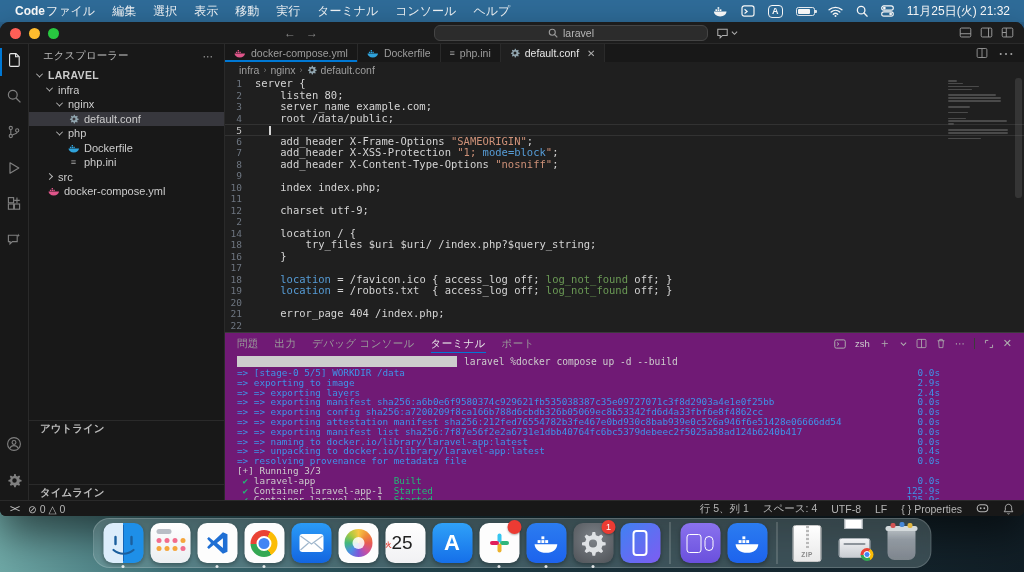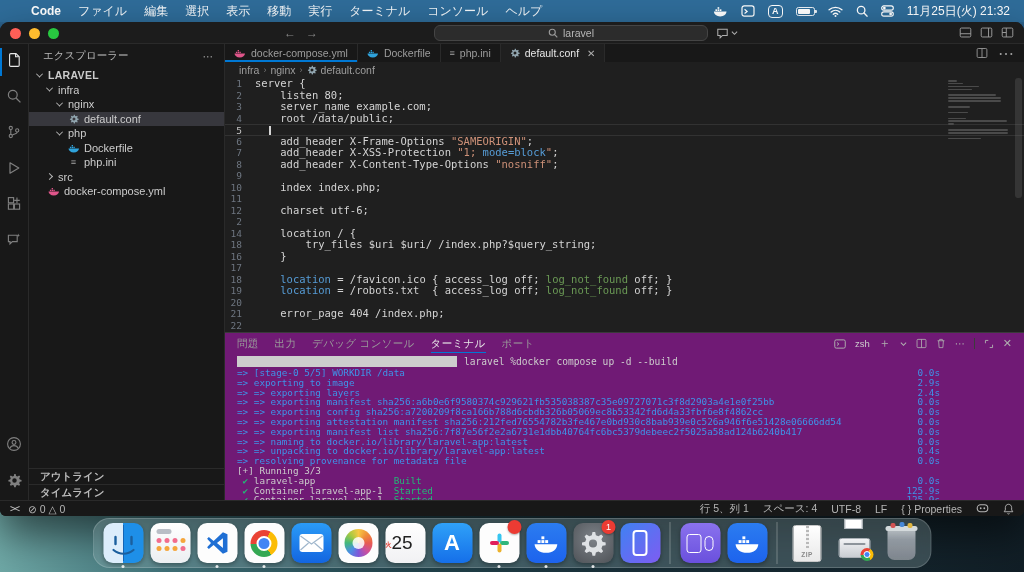--- a/index.html
+++ b/index.html
@@ -5,21 +5,21 @@
   * { margin:0; padding:0; box-sizing:border-box; }
   html,body { width:1024px; height:572px; overflow:hidden; background:#10222b; font-family:"Liberation Sans",sans-serif; }
   .wallpaper { position:absolute; inset:0;
     background:linear-gradient(180deg,#32739f 0%,#2b618b 4%,#1d3f54 10%,#16303c 30%,#18343c 70%,#1a3a42 100%); }
   .desk-bottom { position:absolute; left:0; top:510px; width:1024px; height:62px;
     background:linear-gradient(90deg,#6ea7a5 0%,#3f7077 16%,#22444d 38%,#182d36 62%,#111e26 100%); }
 
   
   .menubar { position:absolute; left:0; top:0; width:1024px; height:22px; background:rgba(47,108,153,.96);
     display:flex; align-items:center; padding:0 14px; color:#fff; font-size:12px; }
-  .mb-left { display:flex; align-items:center; gap:17px; }
+  .mb-left { display:flex; align-items:center; gap:1px; }
   .apple { font-size:13px; line-height:1; }
   .mb-app { font-weight:bold; }
   .mb-item { opacity:.95; }
   .mb-right { margin-left:auto; display:flex; align-items:center; gap:13px; }
   .mb-icon { display:flex; align-items:center; }
   .inputA { border:1.3px solid #fff; border-radius:4px; width:15px; height:13px; font-size:9px; font-weight:bold;
     display:flex; align-items:center; justify-content:center; }
   .battery { width:19px; height:9px; border:1px solid rgba(255,255,255,.9); border-radius:2.5px; position:relative; }
   .battery::after { content:""; position:absolute; left:1px; top:1px; bottom:1px; width:12px; background:#fff; border-radius:1px; }
   .battery::before { content:""; position:absolute; right:-3px; top:2px; width:2px; height:3px; background:rgba(255,255,255,.9); border-radius:0 1px 1px 0; }
@@ -52,21 +52,21 @@
   .sb-more { margin-left:auto; color:#9a9a9a; letter-spacing:1px; }
   .tree-row { height:14.5px; display:flex; align-items:center; font-size:11px; white-space:nowrap; cursor:default; }
   .tree-row.selected { background:#37373d; }
   .tree-row .chev { width:5px; height:5px; border-right:1.2px solid #b6b6b6; border-bottom:1.2px solid #b6b6b6; margin-right:6px; flex:none; }
   .chev.open { transform:rotate(45deg) translate(-1px,-1px); }
   .chev.closed { transform:rotate(-45deg); }
   .tree-row .ficon { width:13px; margin-right:4px; display:flex; justify-content:center; flex:none; font-size:10px; }
   .tree-label { overflow:hidden; }
   .root-label { font-weight:bold; font-size:10.5px; letter-spacing:.3px; }
   .sb-sections { position:absolute; bottom:0; left:0; right:0; }
-  .sb-section { height:16px; border-top:1px solid #2a2a2a; display:flex; align-items:center; font-size:10.5px; font-weight:bold; color:#bcbcbc; padding-left:6px; }
+  .sb-section { height:16px; border-top:1px solid #2a2a2a; display:flex; align-items:center; font-size:10.5px; font-weight:bold; color:#bcbcbc; padding-left:6px;margin-top:48px; }
   .sb-section .chev { margin-right:5px; }
 
   
   .tabsbar { position:absolute; left:225px; top:22px; right:0; height:18px; background:#181818; display:flex; }
   .tab { display:flex; align-items:center; gap:5px; padding:0 9px; font-size:10.5px; color:#9d9d9d; background:#1f1f1f;
     border-right:1px solid #2a2a2a; position:relative; }
   .tab.active { background:#1f1f1f; color:#e8e8e8; }
   .tab:not(.active){ background:#181818; }
   .tab .close { font-size:10px; color:#b0b0b0; margin-left:3px; }
   .tab.accent::after { content:""; position:absolute; left:0; right:0; bottom:0; height:2px; background:#0078d4; }
@@ -473,21 +473,21 @@
         <div class="code-row"><span class="lnum">2</span><span class="c-p">    listen 80;</span></div>
         <div class="code-row"><span class="lnum">3</span><span class="c-p">    server_name example.com;</span></div>
         <div class="code-row"><span class="lnum">4</span><span class="c-p">    root /data/public;</span></div>
         <div class="code-row current"><span class="lnum">5</span><span class="cursor-caret"></span></div>
         <div class="code-row"><span class="lnum">6</span><span class="c-p">    add_header X-Frame-Options </span><span class="c-s">"SAMEORIGIN"</span><span class="c-p">;</span></div>
         <div class="code-row"><span class="lnum">7</span><span class="c-p">    add_header X-XSS-Protection </span><span class="c-s">"1; </span><span class="c-k">mode=block</span><span class="c-s">"</span><span class="c-p">;</span></div>
         <div class="code-row"><span class="lnum">8</span><span class="c-p">    add_header X-Content-Type-Options </span><span class="c-s">"nosniff"</span><span class="c-p">;</span></div>
         <div class="code-row"><span class="lnum">9</span></div>
         <div class="code-row"><span class="lnum">10</span><span class="c-p">    index index.php;</span></div>
         <div class="code-row"><span class="lnum">11</span></div>
-        <div class="code-row"><span class="lnum">12</span><span class="c-p">    charset utf-6;</span></div>
+        <div class="code-row"><span class="lnum">12</span><span class="c-p">    charset utf-9;</span></div>
         <div class="code-row"><span class="lnum">2</span></div>
         <div class="code-row"><span class="lnum">14</span><span class="c-p">    location / {</span></div>
         <div class="code-row"><span class="lnum">18</span><span class="c-p">        try_files $uri $uri/ /index.php?$query_string;</span></div>
         <div class="code-row"><span class="lnum">16</span><span class="c-p">    }</span></div>
         <div class="code-row"><span class="lnum">17</span></div>
         <div class="code-row"><span class="lnum">18</span><span class="c-p">    </span><span class="c-k">location</span><span class="c-p"> = /favicon.ico { access_log off; </span><span class="c-g">log_not_found</span><span class="c-p"> off; }</span></div>
         <div class="code-row"><span class="lnum">19</span><span class="c-p">    </span><span class="c-k">location</span><span class="c-p"> = /robots.txt  { access_log off; </span><span class="c-g">log_not_found</span><span class="c-p"> off; }</span></div>
         <div class="code-row"><span class="lnum">20</span></div>
         <div class="code-row"><span class="lnum">21</span><span class="c-p">    error_page 404 /index.php;</span></div>
         <div class="code-row"><span class="lnum">22</span></div>

